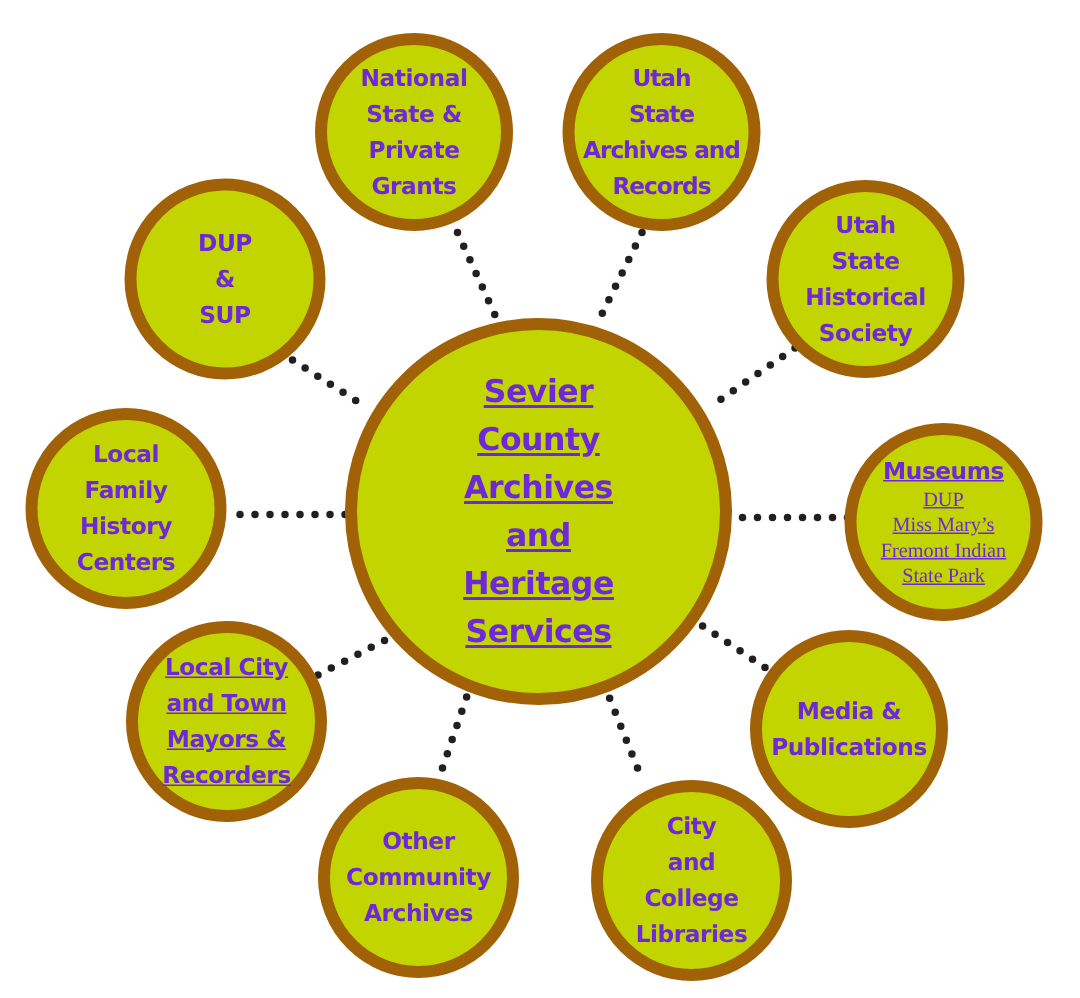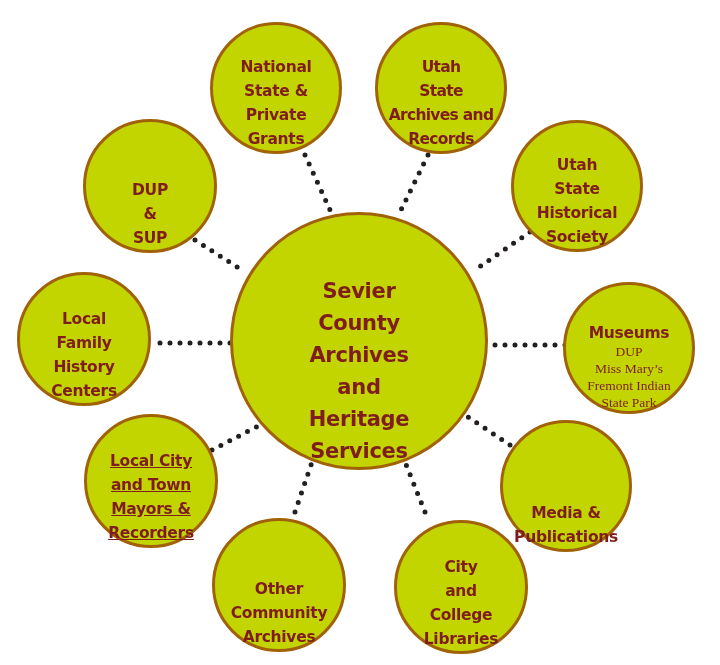--- a/index.html
+++ b/index.html
@@ -1,29 +1,29 @@
 <!DOCTYPE html>
 <html><head>
 <meta charset="utf-8">
 <style>
   html, body { margin:0; padding:0; background:#ffffff; }
   body { width:720px; height:665px; position:relative; overflow:hidden; }
   svg.links { position:absolute; left:0; top:0; width:720px; height:665px; }
   .node {
     position:absolute; border-radius:50%;
-    background:#c2d500; border:3px solid #a16207;
+    background:#c2d500; border:8px solid #a16207;
     box-sizing:border-box;
-    display:flex; flex-direction:column; align-items:center; justify-content:flex-end;
-    text-align:center; color:#7f1d1d;
+    display:flex; flex-direction:column; align-items:center; justify-content:center;
+    text-align:center; color:#6d28d9;
   }
   .node .title {
     font-family:"DejaVu Sans", sans-serif; font-weight:bold;
     font-size:15.5px; line-height:24px; white-space:pre-line; letter-spacing:-0.3px;
   }
-  .center .title { font-size:21px; line-height:32px; }
+  .center .title { font-size:21px; line-height:32px;text-decoration:underline; }
   .node .sub {
     font-family:"Liberation Serif", serif; font-size:13.5px; line-height:17px; white-space:pre-line;
   }
 </style>
 </head>
 <body>
 
 <svg class="links">
   <g stroke="#231f20" stroke-width="5" stroke-linecap="round" stroke-dasharray="0 10" fill="none">
     <line x1="305" y1="155" x2="330" y2="210"></line>
@@ -59,21 +59,21 @@
 State
 Archives and
 Records</div>
 </div>
 <div class="node" style="left:511px;top:120px;width:132px;height:132px;">
   <div class="title">Utah
 State
 Historical
 Society</div>
 </div>
-<div class="node" style="left:563px;top:282px;width:132px;height:132px;">
+<div class="node" style="left:563px;top:282px;width:132px;height:132px;text-decoration:underline;">
   <div class="title" style="line-height:20px;">Museums</div>
   <div class="sub">DUP
 Miss Mary’s
 Fremont Indian
 State Park</div>
 </div>
 <div class="node" style="left:500px;top:420px;width:132px;height:132px;">
   <div class="title">Media &amp;
 Publications</div>
 </div>

